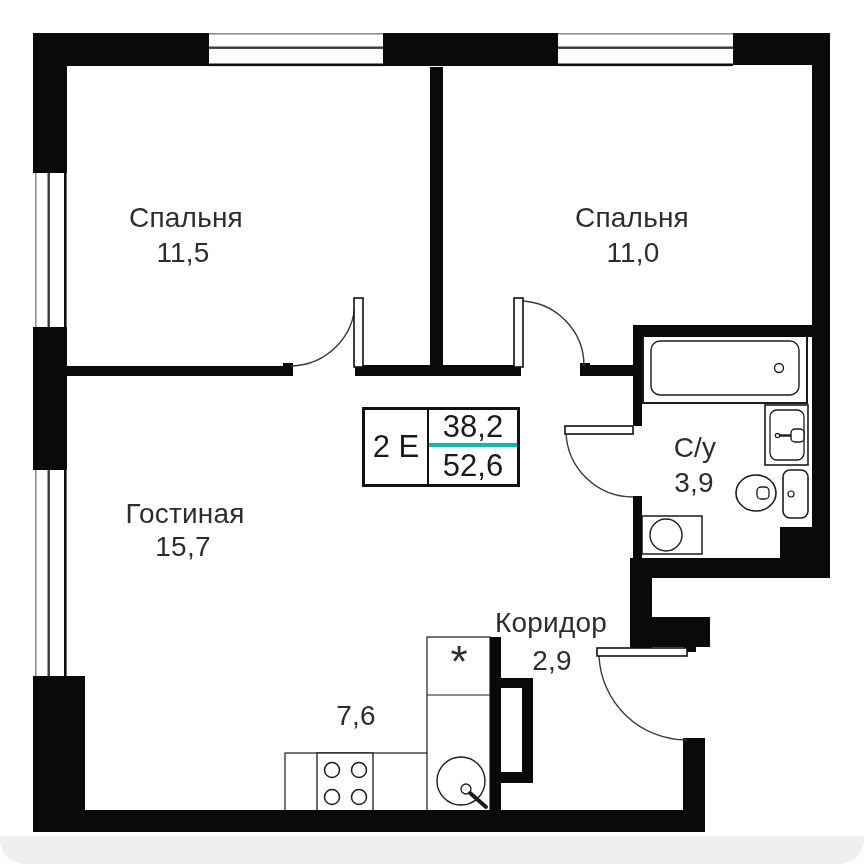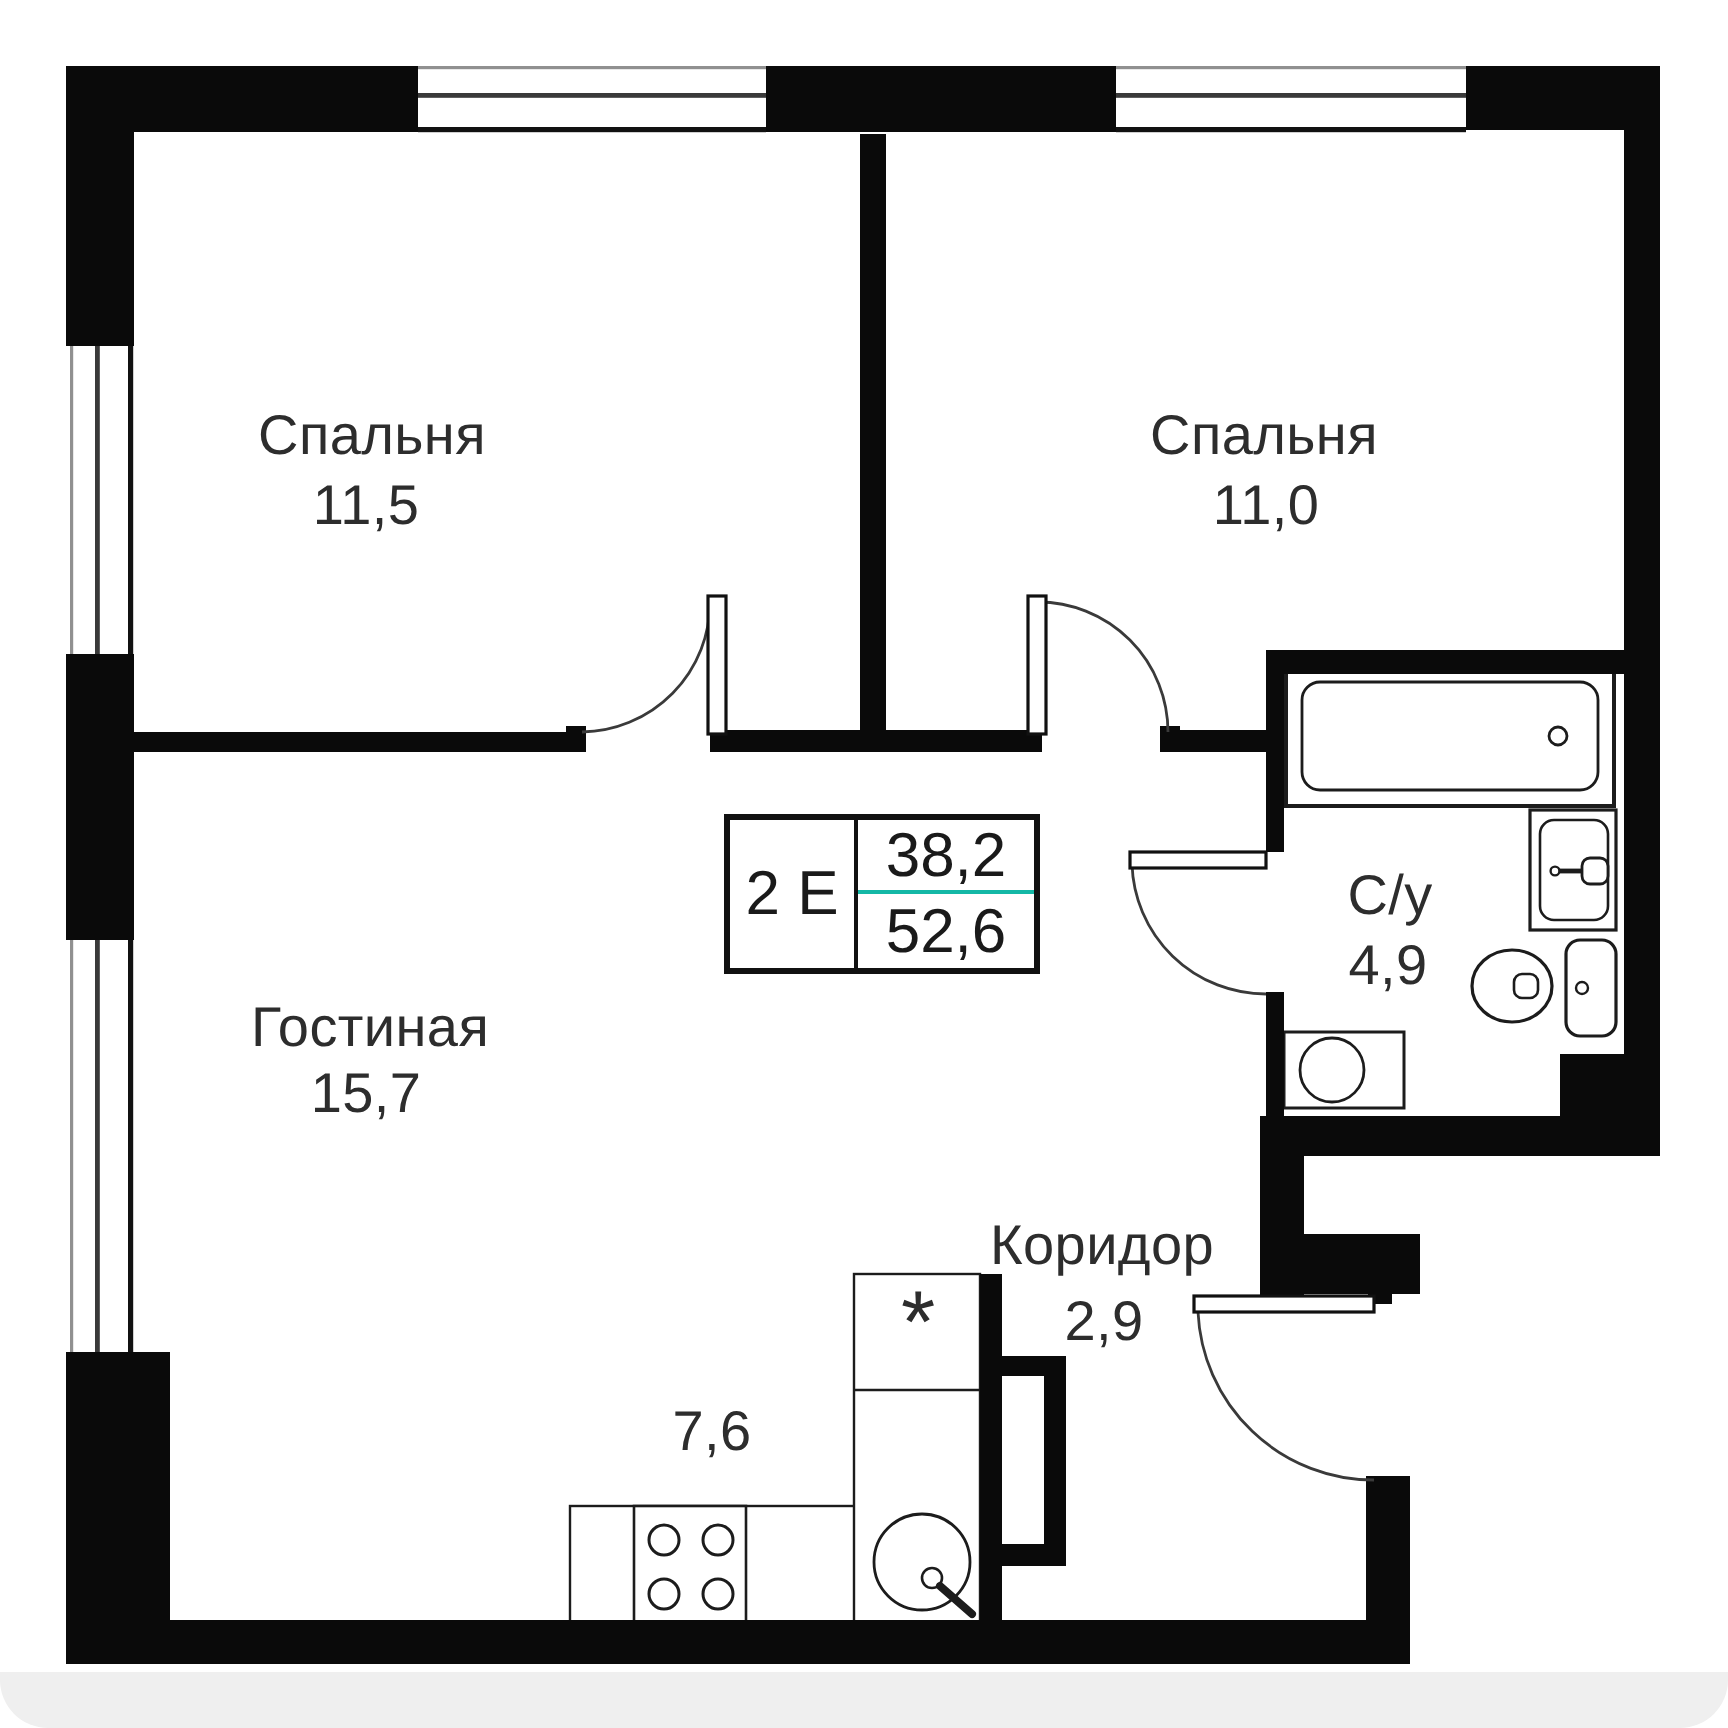--- a/index.html
+++ b/index.html
@@ -25,21 +25,21 @@
   }
   .infobox .cell-type{
     border-right:2px solid #111;display:flex;align-items:center;justify-content:center;
     font-size:31px;color:#1a1a1a;
   }
   .infobox .col-areas{display:grid;grid-template-rows:1fr 1fr;}
   .infobox .cell-area{
     display:flex;align-items:center;justify-content:center;
     font-size:31px;color:#1a1a1a;line-height:1;
   }
-  .infobox .cell-area.top{border-bottom:2px solid #14b8a6;}
+  .infobox .cell-area.top{border-bottom:4px solid #14b8a6;}
 </style>
 </head>
 <body>
 
 <div class="stage">
 
   <svg width="864" height="864" viewBox="0 0 864 864">
 
     <g stroke="#1c1c1c" fill="#ffffff">
       <rect x="643" y="333" width="164" height="70" stroke-width="2"></rect>
@@ -168,21 +168,21 @@
   <div class="lbl" style="left:186px;top:218px">Спальня</div>
   <div class="lbl" style="left:183px;top:253px">11,5</div>
 
   <div class="lbl" style="left:632px;top:218px">Спальня</div>
   <div class="lbl" style="left:633px;top:253px">11,0</div>
 
   <div class="lbl" style="left:185px;top:514px">Гостиная</div>
   <div class="lbl" style="left:183px;top:547px">15,7</div>
 
   <div class="lbl" style="left:695px;top:448px">С/у</div>
-  <div class="lbl" style="left:694px;top:483px">4,9</div>
+  <div class="lbl" style="left:694px;top:483px">3,9</div>
 
   <div class="lbl" style="left:551px;top:623px">Коридор</div>
   <div class="lbl" style="left:552px;top:661px">2,9</div>
 
   <div class="lbl" style="left:356px;top:716px">7,6</div>
 
   <div class="kitchen-star">*</div>
 
   <div class="infobox">
     <div class="cell-type">2 Е</div>

